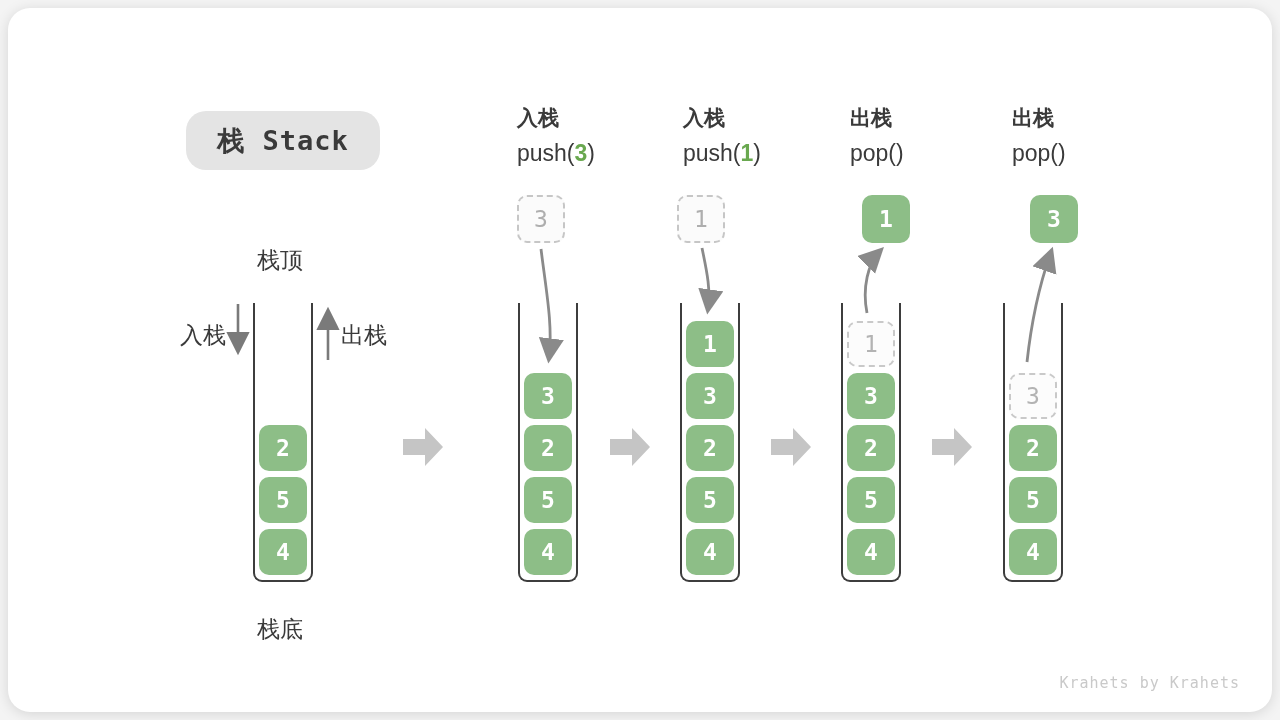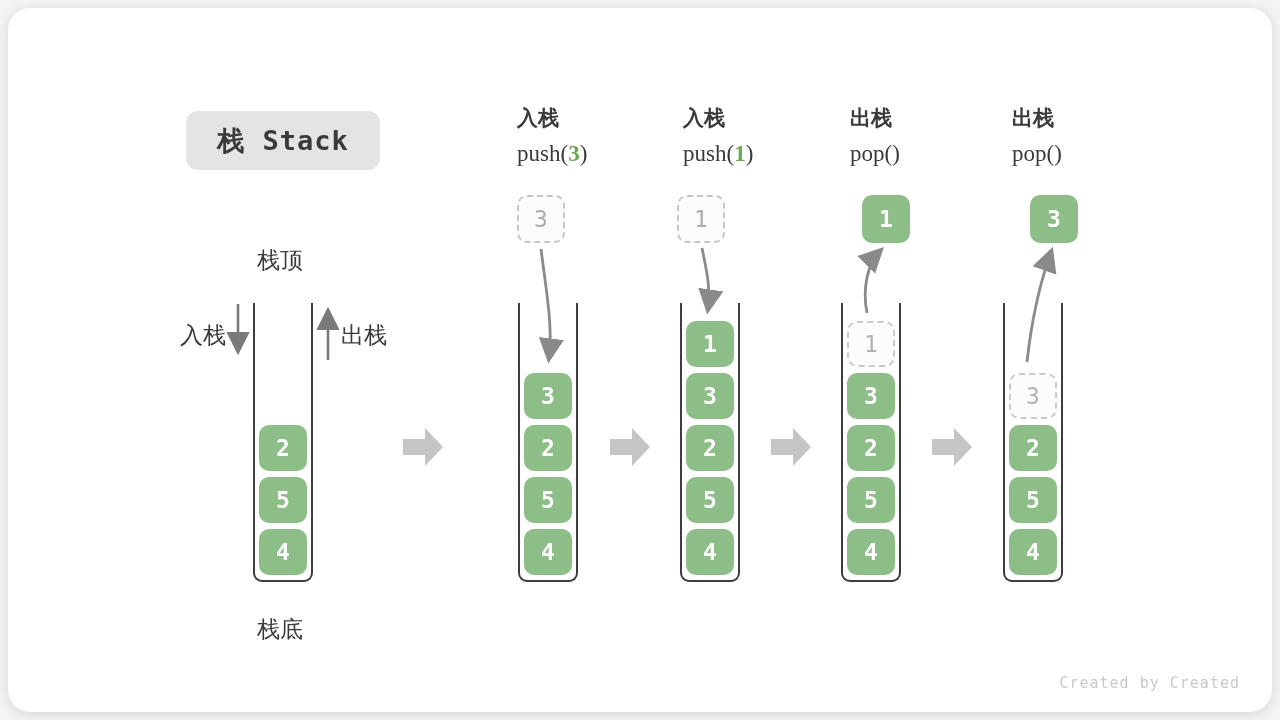--- a/index.html
+++ b/index.html
@@ -10,38 +10,38 @@
     overflow:hidden;
   }
   .card{
     position:absolute;left:8px;top:8px;width:1264px;height:704px;
     background:#ffffff;border-radius:22px;
     box-shadow:0 2px 14px rgba(0,0,0,0.13);
   }
   
   .title-box{
     position:absolute;left:186px;top:111px;width:194px;height:59px;
-    background:#e4e4e4;border-radius:12px;
+    background:#e4e4e4;border-radius:20px;
     display:flex;align-items:center;justify-content:center;
   }
   .title-box span{
     font-family:"DejaVu Sans Mono","Liberation Sans",sans-serif;
     font-size:27px;font-weight:600;color:#3a3a3a;letter-spacing:1px;
   }
   
   .cn-label{
     position:absolute;color:#3a3a3a;font-weight:400;font-size:23px;
     white-space:nowrap;
   }
   
   .op{position:absolute;top:107px;}
   .op-cn{font-size:21px;font-weight:700;color:#3a3a3a;line-height:1;}
   .op-code{
     margin-top:14px;
-    font-family:Liberation Serif, serif;
+    font-family:Liberation Sans, sans-serif;
     font-size:23px;color:#3a3a3a;line-height:1;
   }
   .op-code .arg{color:#69a84f;font-weight:700;}
   
   .tube{
     position:absolute;top:303px;width:60px;height:279px;
     border-left:2px solid #3d3d3d;border-right:2px solid #3d3d3d;
     border-bottom:2px solid #3d3d3d;border-radius:0 0 9px 9px;
     box-sizing:border-box;
     display:flex;flex-direction:column;justify-content:flex-end;align-items:center;
@@ -160,13 +160,13 @@
 <div class="tube" style="left:680px;">
   <div class="cells" style="display:contents;"><div class="cell">1</div><div class="cell">3</div><div class="cell">2</div><div class="cell">5</div><div class="cell">4</div></div>
 </div>
 <div class="tube" style="left:841px;">
   <div class="cells" style="display:contents;"><div class="cell ghost">1</div><div class="cell">3</div><div class="cell">2</div><div class="cell">5</div><div class="cell">4</div></div>
 </div>
 <div class="tube" style="left:1003px;">
   <div class="cells" style="display:contents;"><div class="cell ghost">3</div><div class="cell">2</div><div class="cell">5</div><div class="cell">4</div></div>
 </div>
 
-<div class="watermark">Created by Created</div>
+<div class="watermark">Krahets by Krahets</div>
 
 </body></html>

